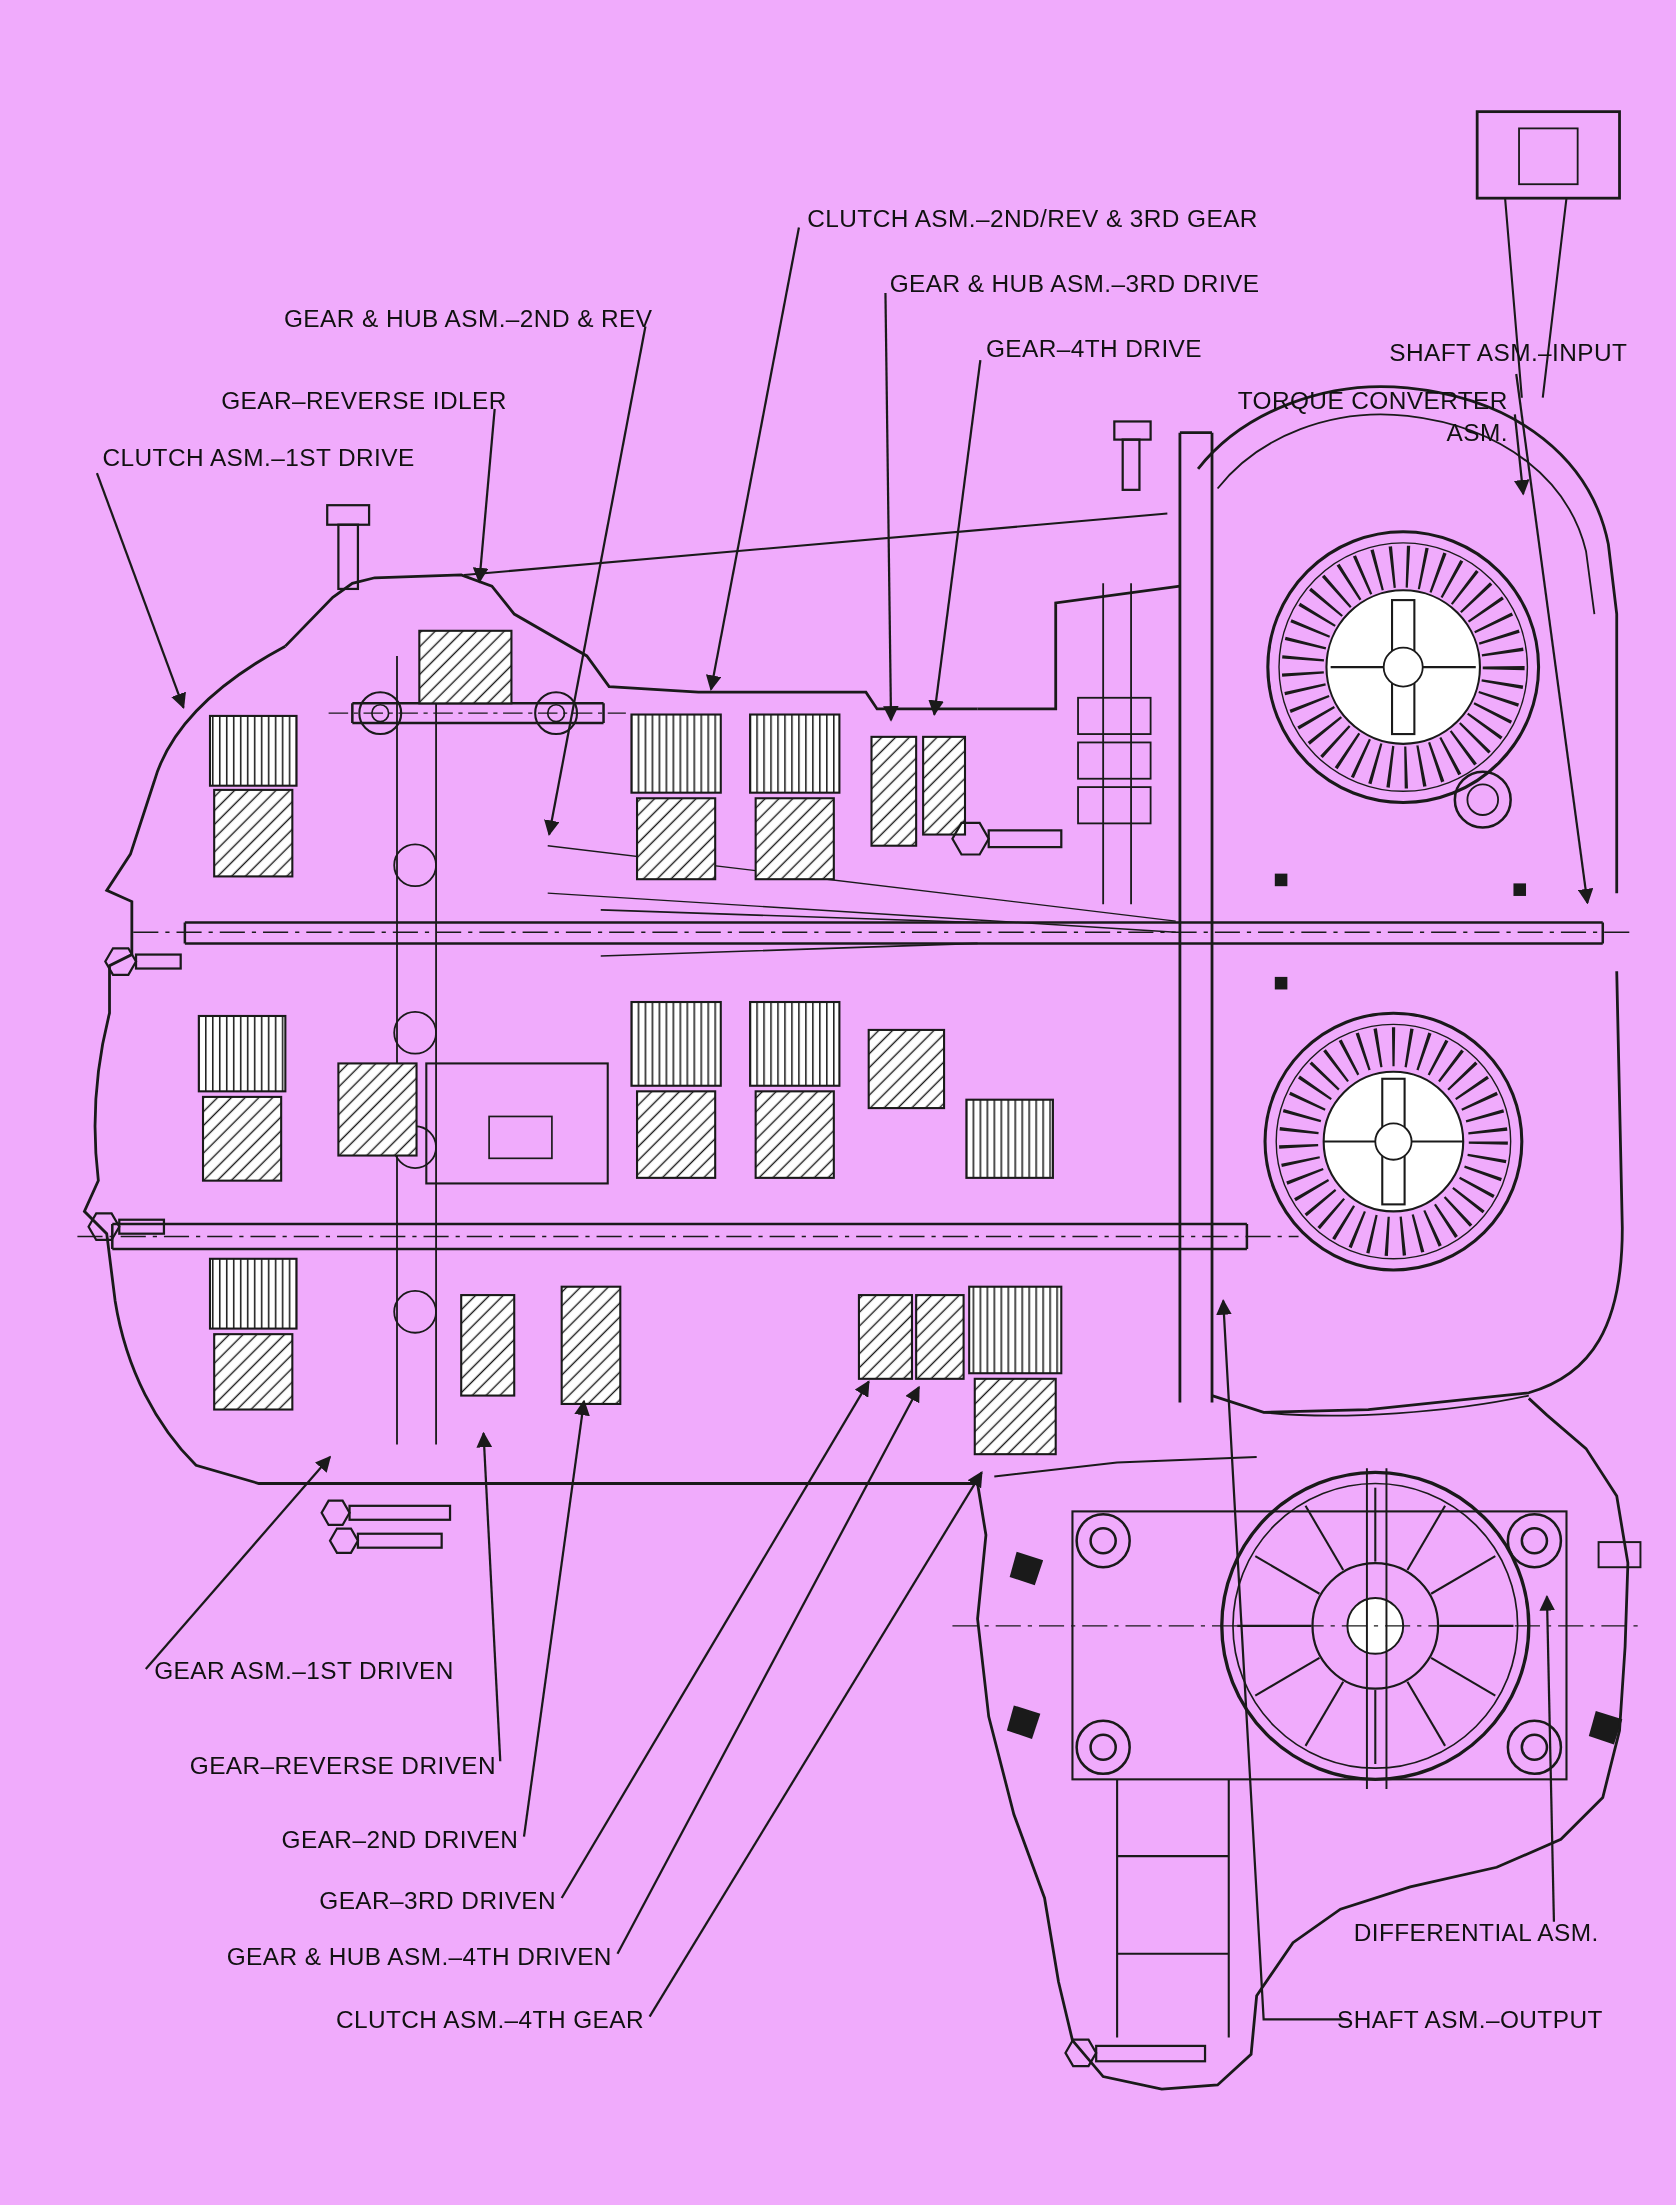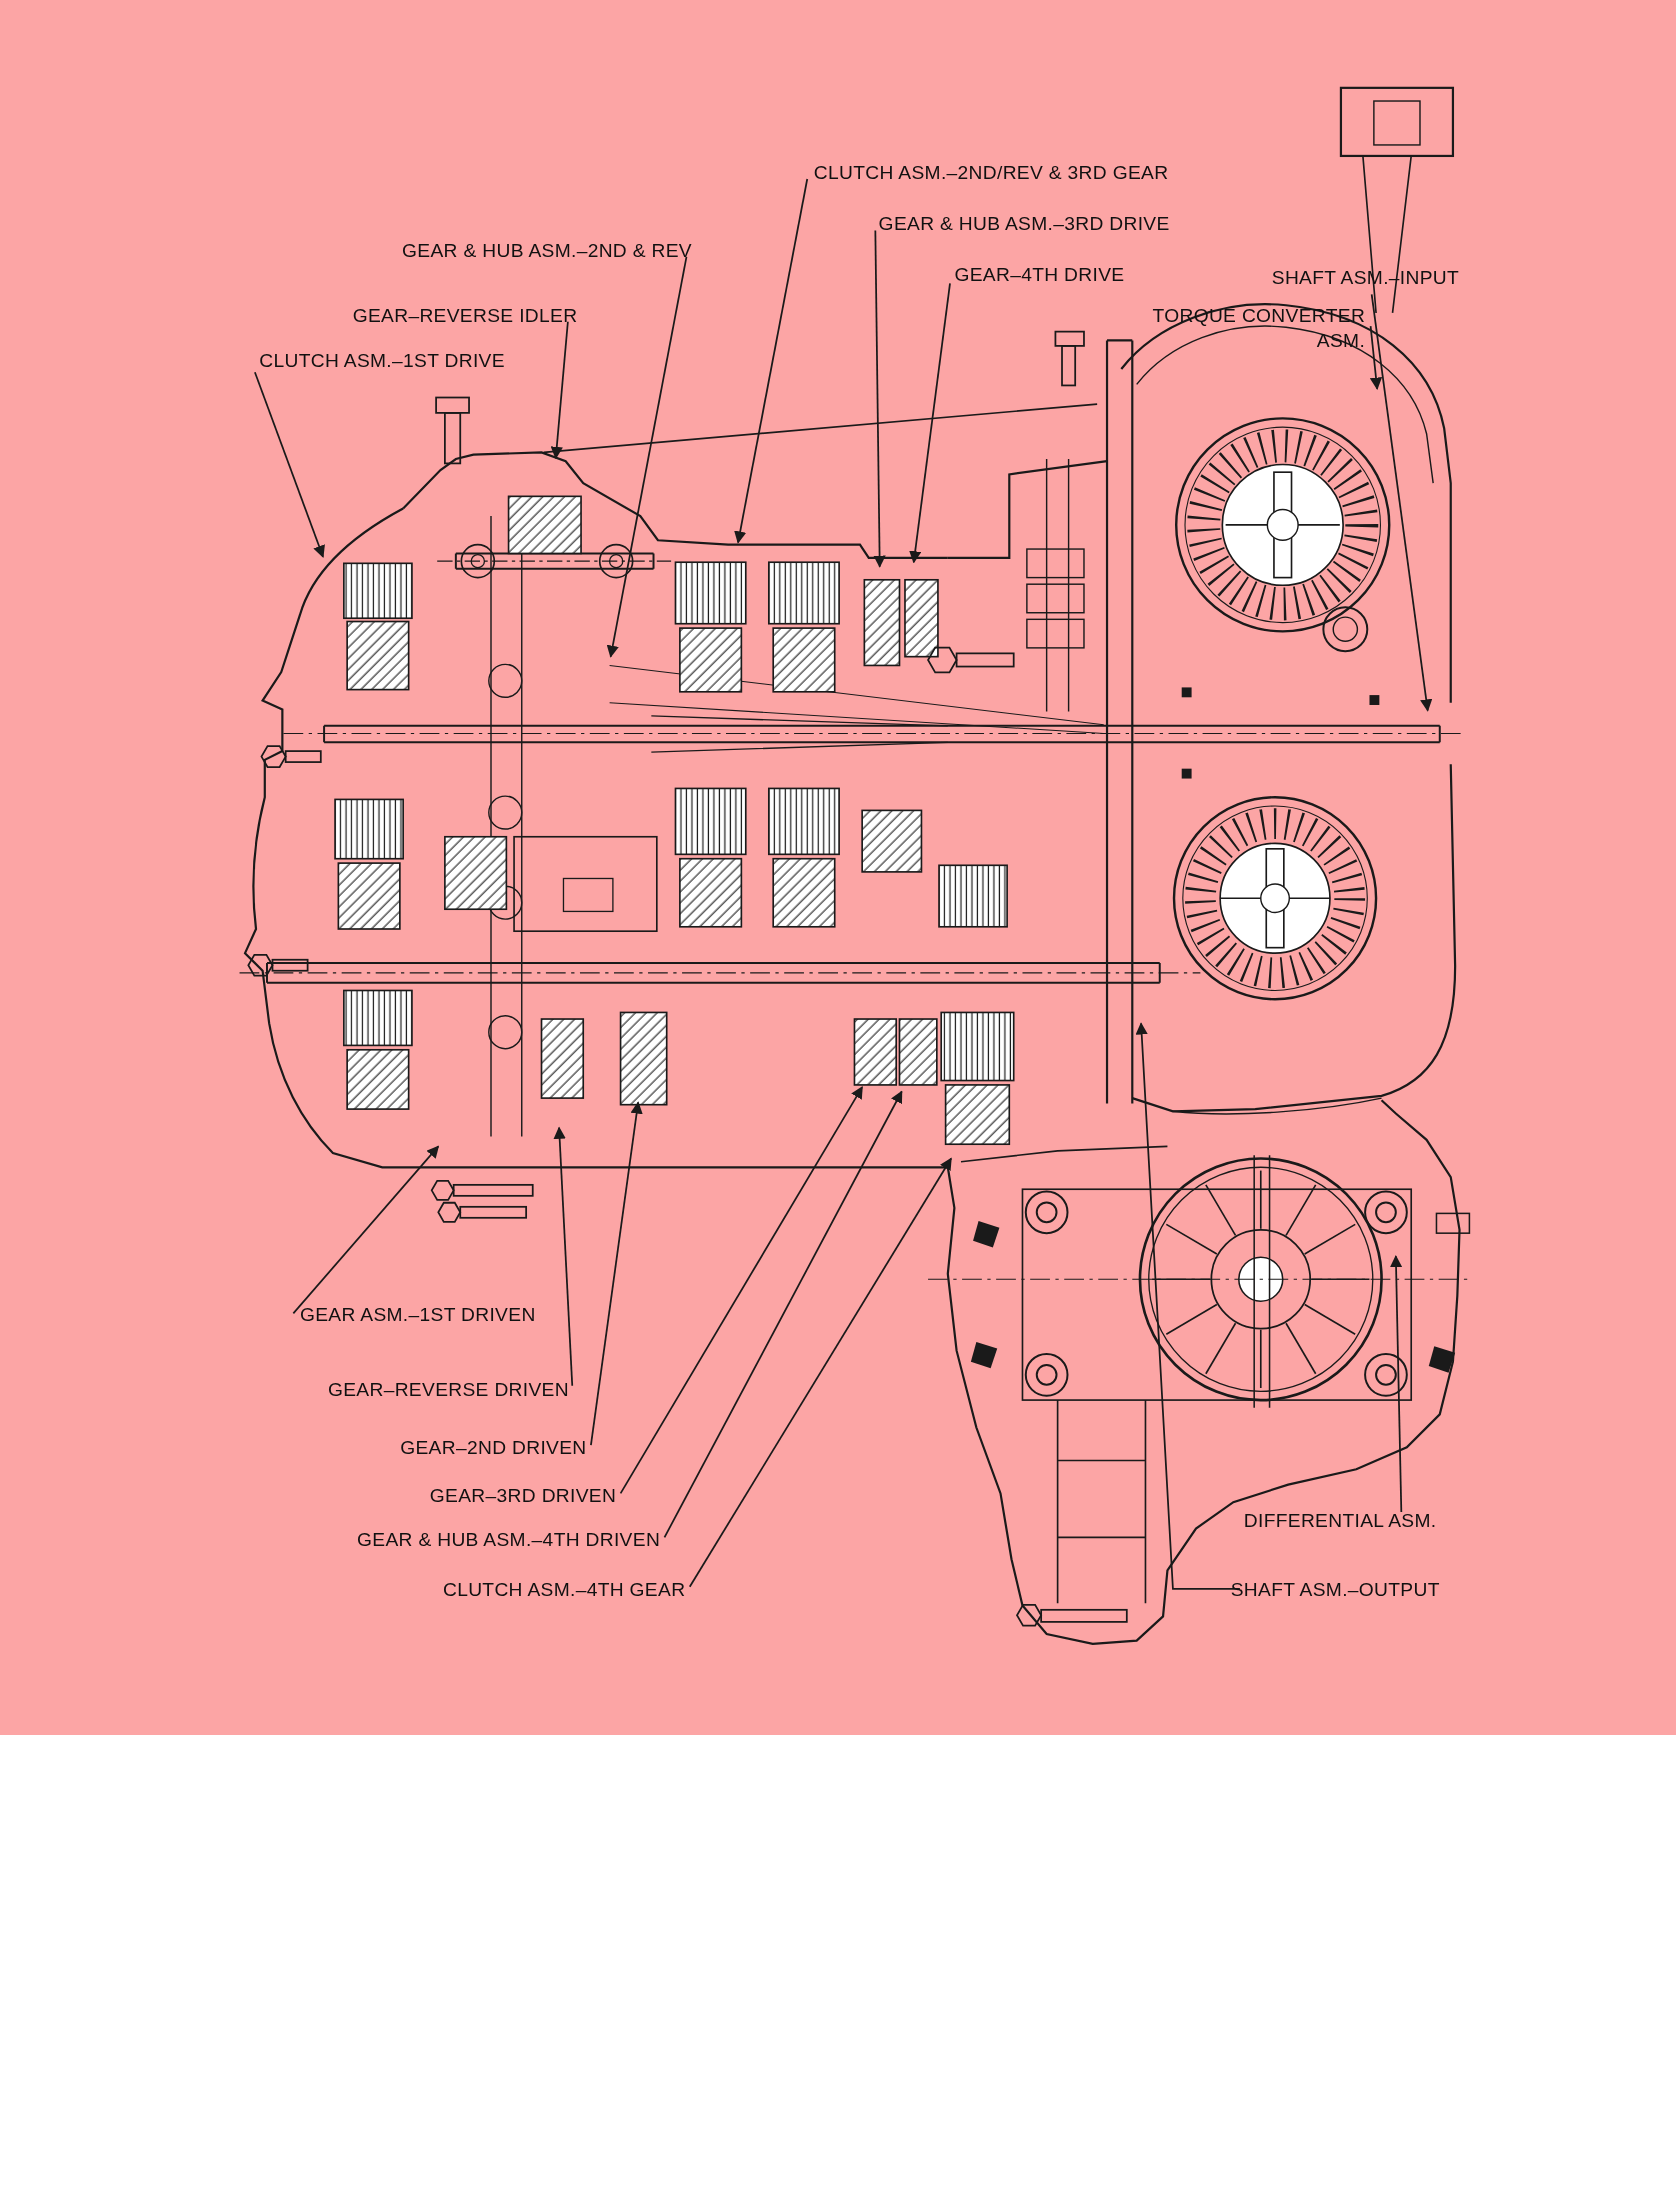--- a/index.html
+++ b/index.html
@@ -1,16 +1,16 @@
 <!DOCTYPE html>
 <html style="font-size:9.7px"><head>
 <meta charset="utf-8">
 <style>
   html,body{margin:0;padding:0;background:#ffffff;}
-  .page{position:relative;width:1676px;height:1735px;background:#fca5a5;overflow:hidden;}
+  .page{position:relative;width:1676px;height:2205px;background:#f0abfc;overflow:hidden;}
   .page svg{position:absolute;left:0;top:0;width:100%;height:100%;}
   text{font-family:"Liberation Sans",sans-serif;font-size:17.5px;fill:#111111;letter-spacing:.3px;}
 </style>
 </head>
 <body>
 
 <div class="page">
 <svg viewBox="0 0 1200 1580" preserveAspectRatio="xMidYMid meet">
   <defs>
     <pattern id="vl" width="5" height="8" patternUnits="userSpaceOnUse">

